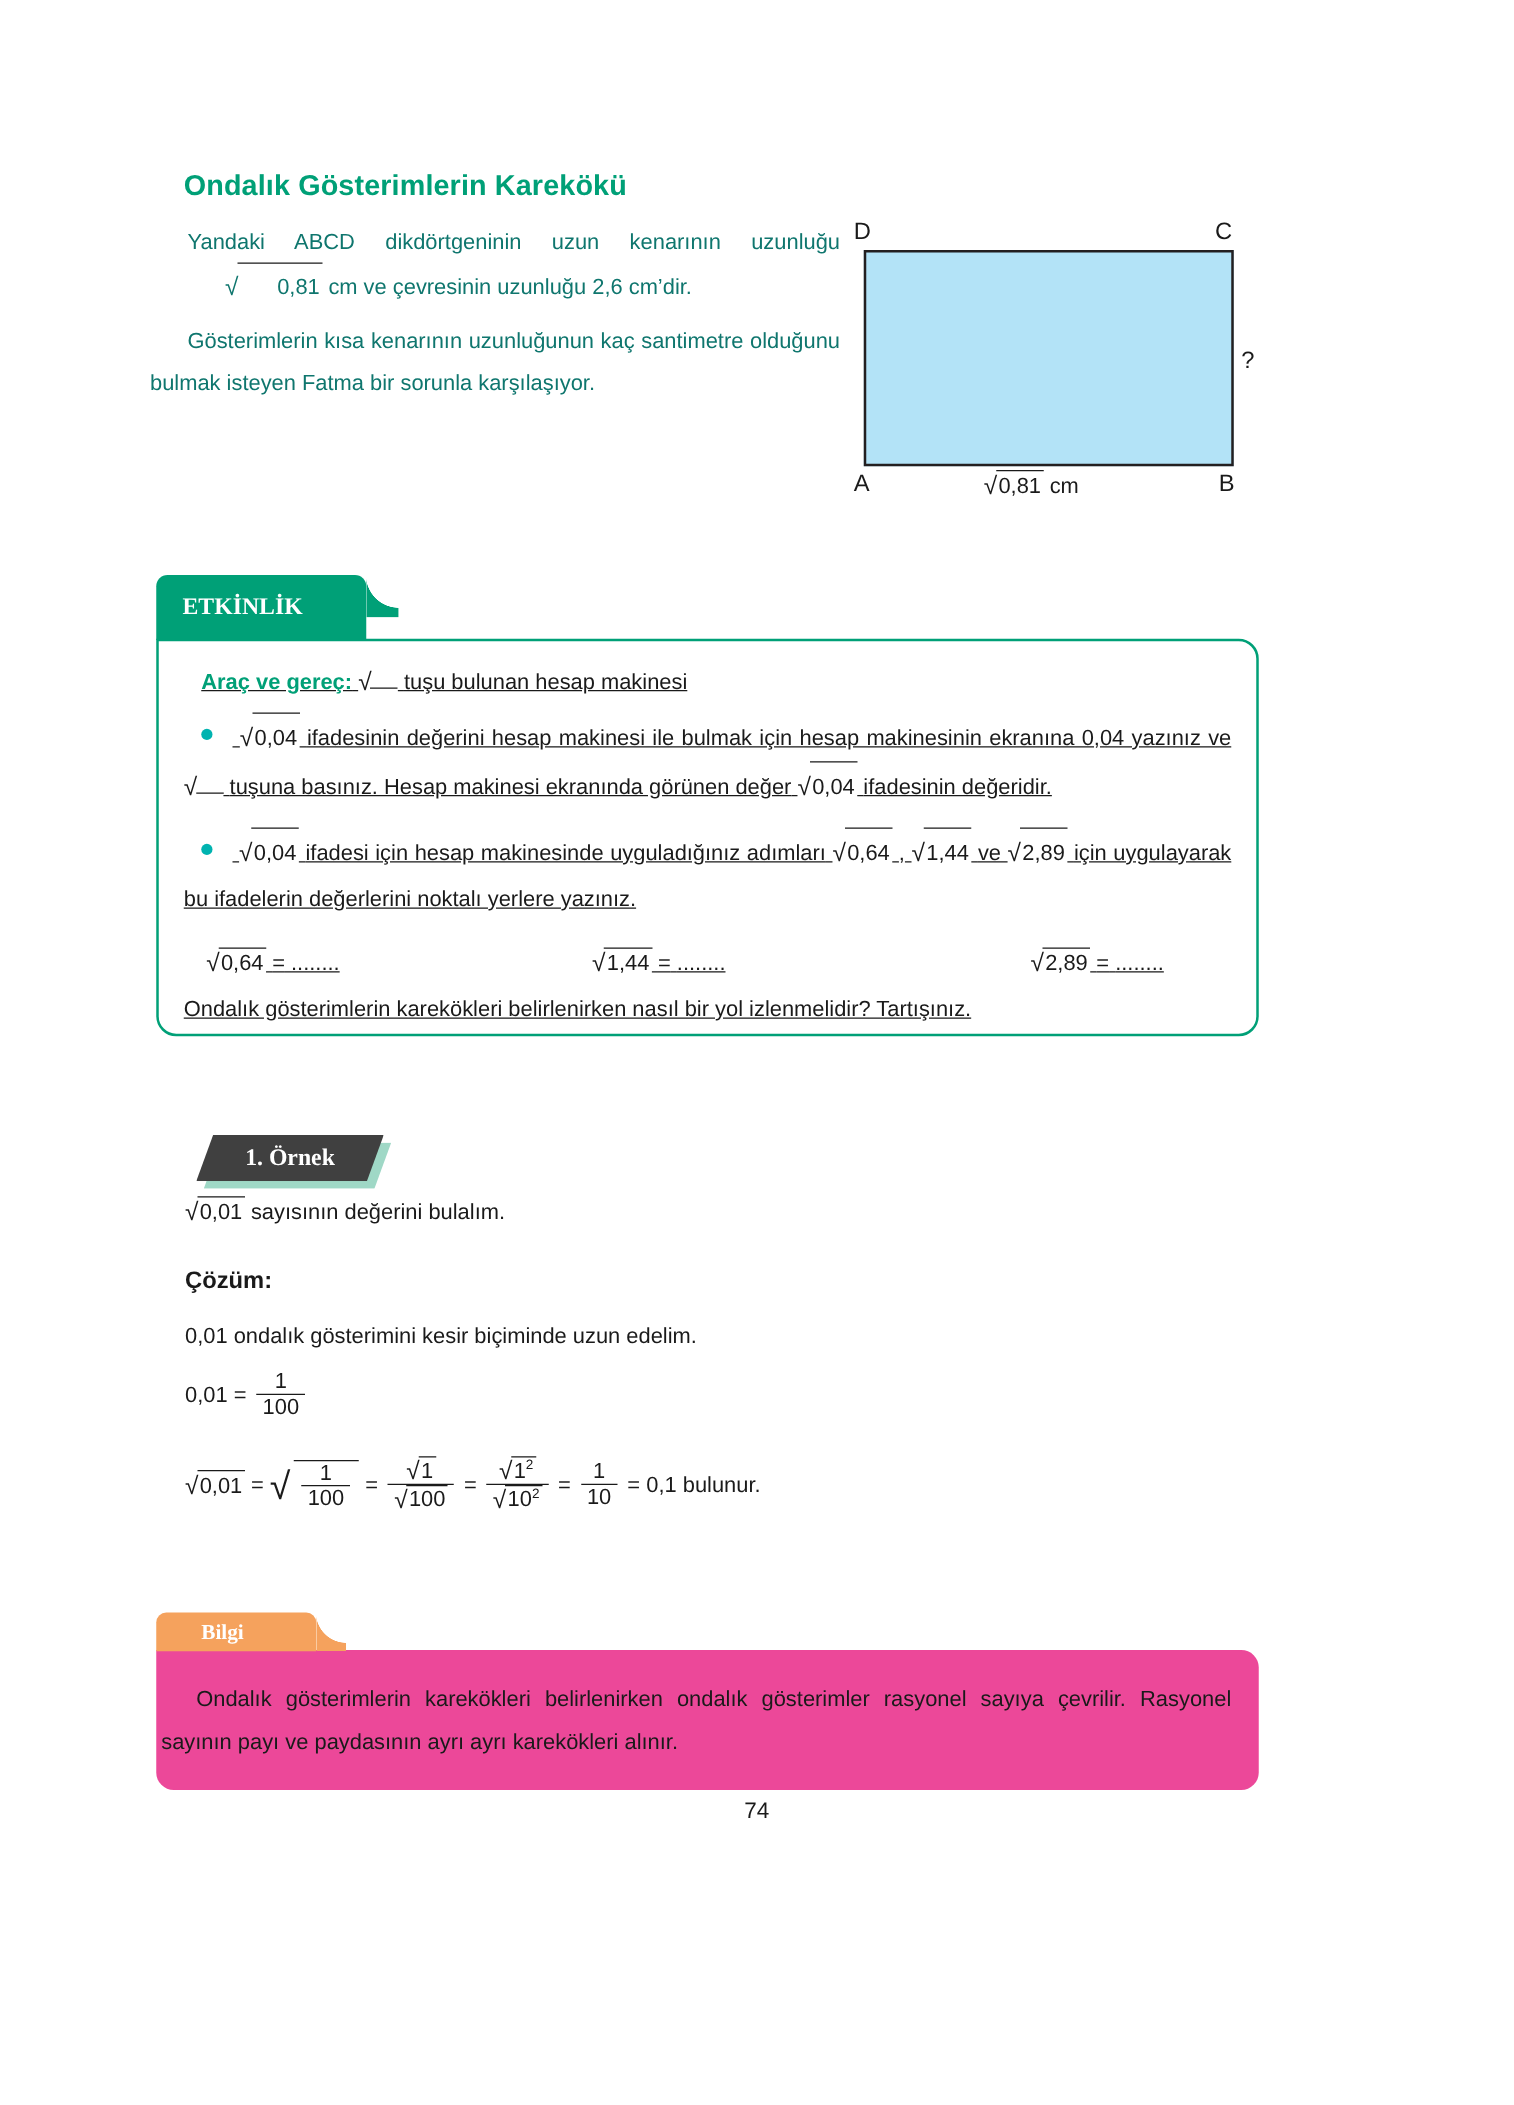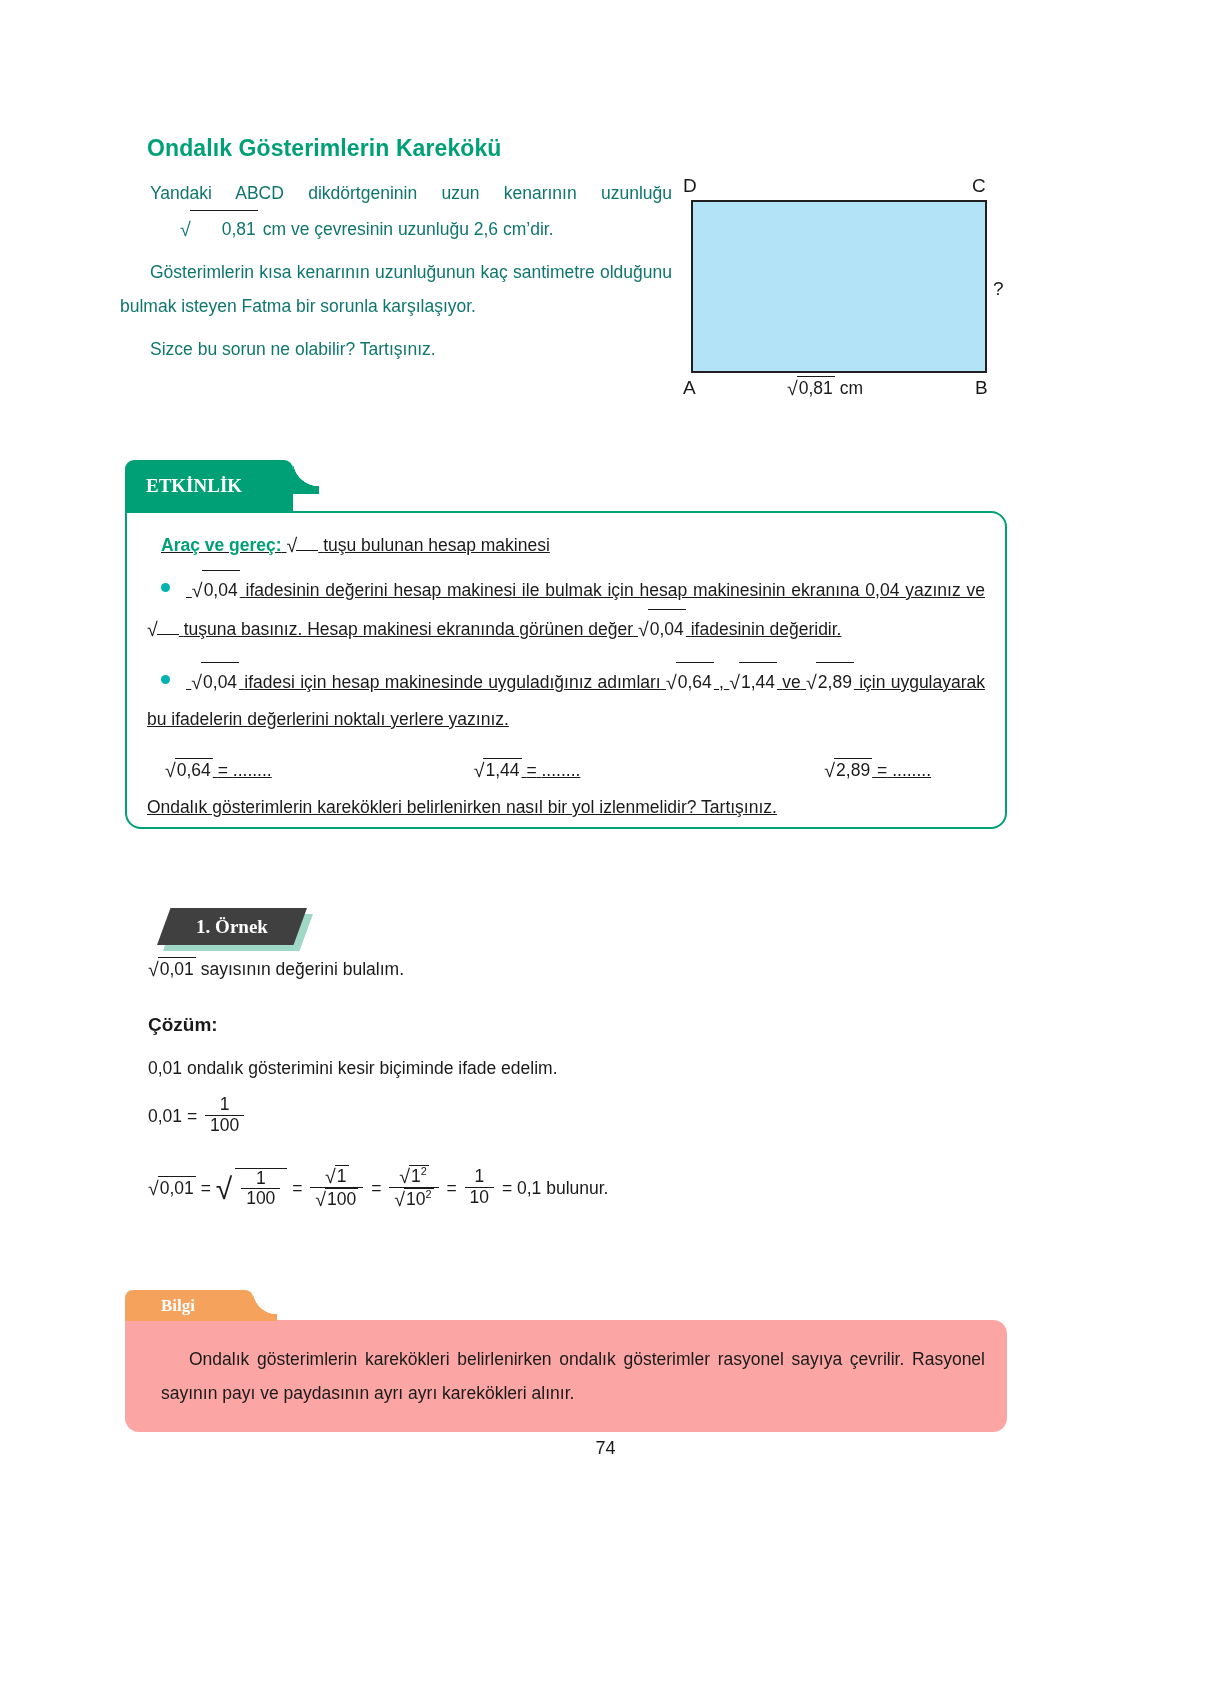--- a/index.html
+++ b/index.html
@@ -124,22 +124,22 @@
     padding-left:36px;box-sizing:border-box;z-index:3;
   }
   .bilgi-tab:after{
     content:"";position:absolute;left:100%;top:0;width:24px;height:31px;
     background:#f5a25d;
     -webkit-mask-image:radial-gradient(circle 24px at 24px 0, transparent 0 24px, #000 24.5px);
             mask-image:radial-gradient(circle 24px at 24px 0, transparent 0 24px, #000 24.5px);
   }
   .bilgi-body{
     position:relative;margin-top:-1px;
-    background:#fca5a5;border-radius:0 14px 14px 14px;
-    padding:22px 22px 22px 36px;box-sizing:border-box;
+    background:#ec4899;border-radius:0 14px 14px 14px;
+    padding:22px 22px 22px 4px;box-sizing:border-box;
     font-size:17.5px;line-height:34px;text-align:justify;
     min-height:92px;
   }
   .bilgi-body p{margin:0;text-indent:28px;}
 
   
   .pageno{position:absolute;left:0;top:1438px;width:1211px;text-align:center;font-size:18px;color:#1a1a1a;}
 </style>
 </head>
 <body>
@@ -148,21 +148,20 @@
 
   <div class="sec-title">Ondalık Gösterimlerin Karekökü</div>
 
   <div class="intro">
     <p class="p1">
       <span>Yandaki ABCD dikdörtgeninin uzun kenarının uzunluğu</span>
       <span class="rad"><span class="sign">√</span><span class="arg">0,81</span></span>
       <span>cm ve çevresinin uzunluğu 2,6 cm’dir.</span>
     </p>
     <p class="p2">Gösterimlerin kısa kenarının uzunluğunun kaç santimetre olduğunu bulmak isteyen Fatma bir sorunla karşılaşıyor.</p>
-    <p class="p3">Sizce bu sorun ne olabilir? Tartışınız.</p>
   </div>
 
   <div class="fig">
     <div class="rect"></div>
     <div class="lbl lbl-D">D</div>
     <div class="lbl lbl-C">C</div>
     <div class="lbl lbl-A">A</div>
     <div class="lbl lbl-B">B</div>
     <div class="lbl lbl-Q">?</div>
     <div class="cap">
@@ -239,21 +238,21 @@
 
   <div class="sol">
 
     <p class="q">
       <span class="rad"><span class="sign">√</span><span class="arg">0,01</span></span>
       <span>sayısının değerini bulalım.</span>
     </p>
 
     <p class="cozum">Çözüm:</p>
 
-    <p class="line">0,01 ondalık gösterimini kesir biçiminde ifade edelim.</p>
+    <p class="line">0,01 ondalık gösterimini kesir biçiminde uzun edelim.</p>
 
     <div class="eqline">
       <span>0,01</span>
       <span>=</span>
       <span class="frac">
         <span class="num">1</span>
         <span class="den">100</span>
       </span>
     </div>
 

